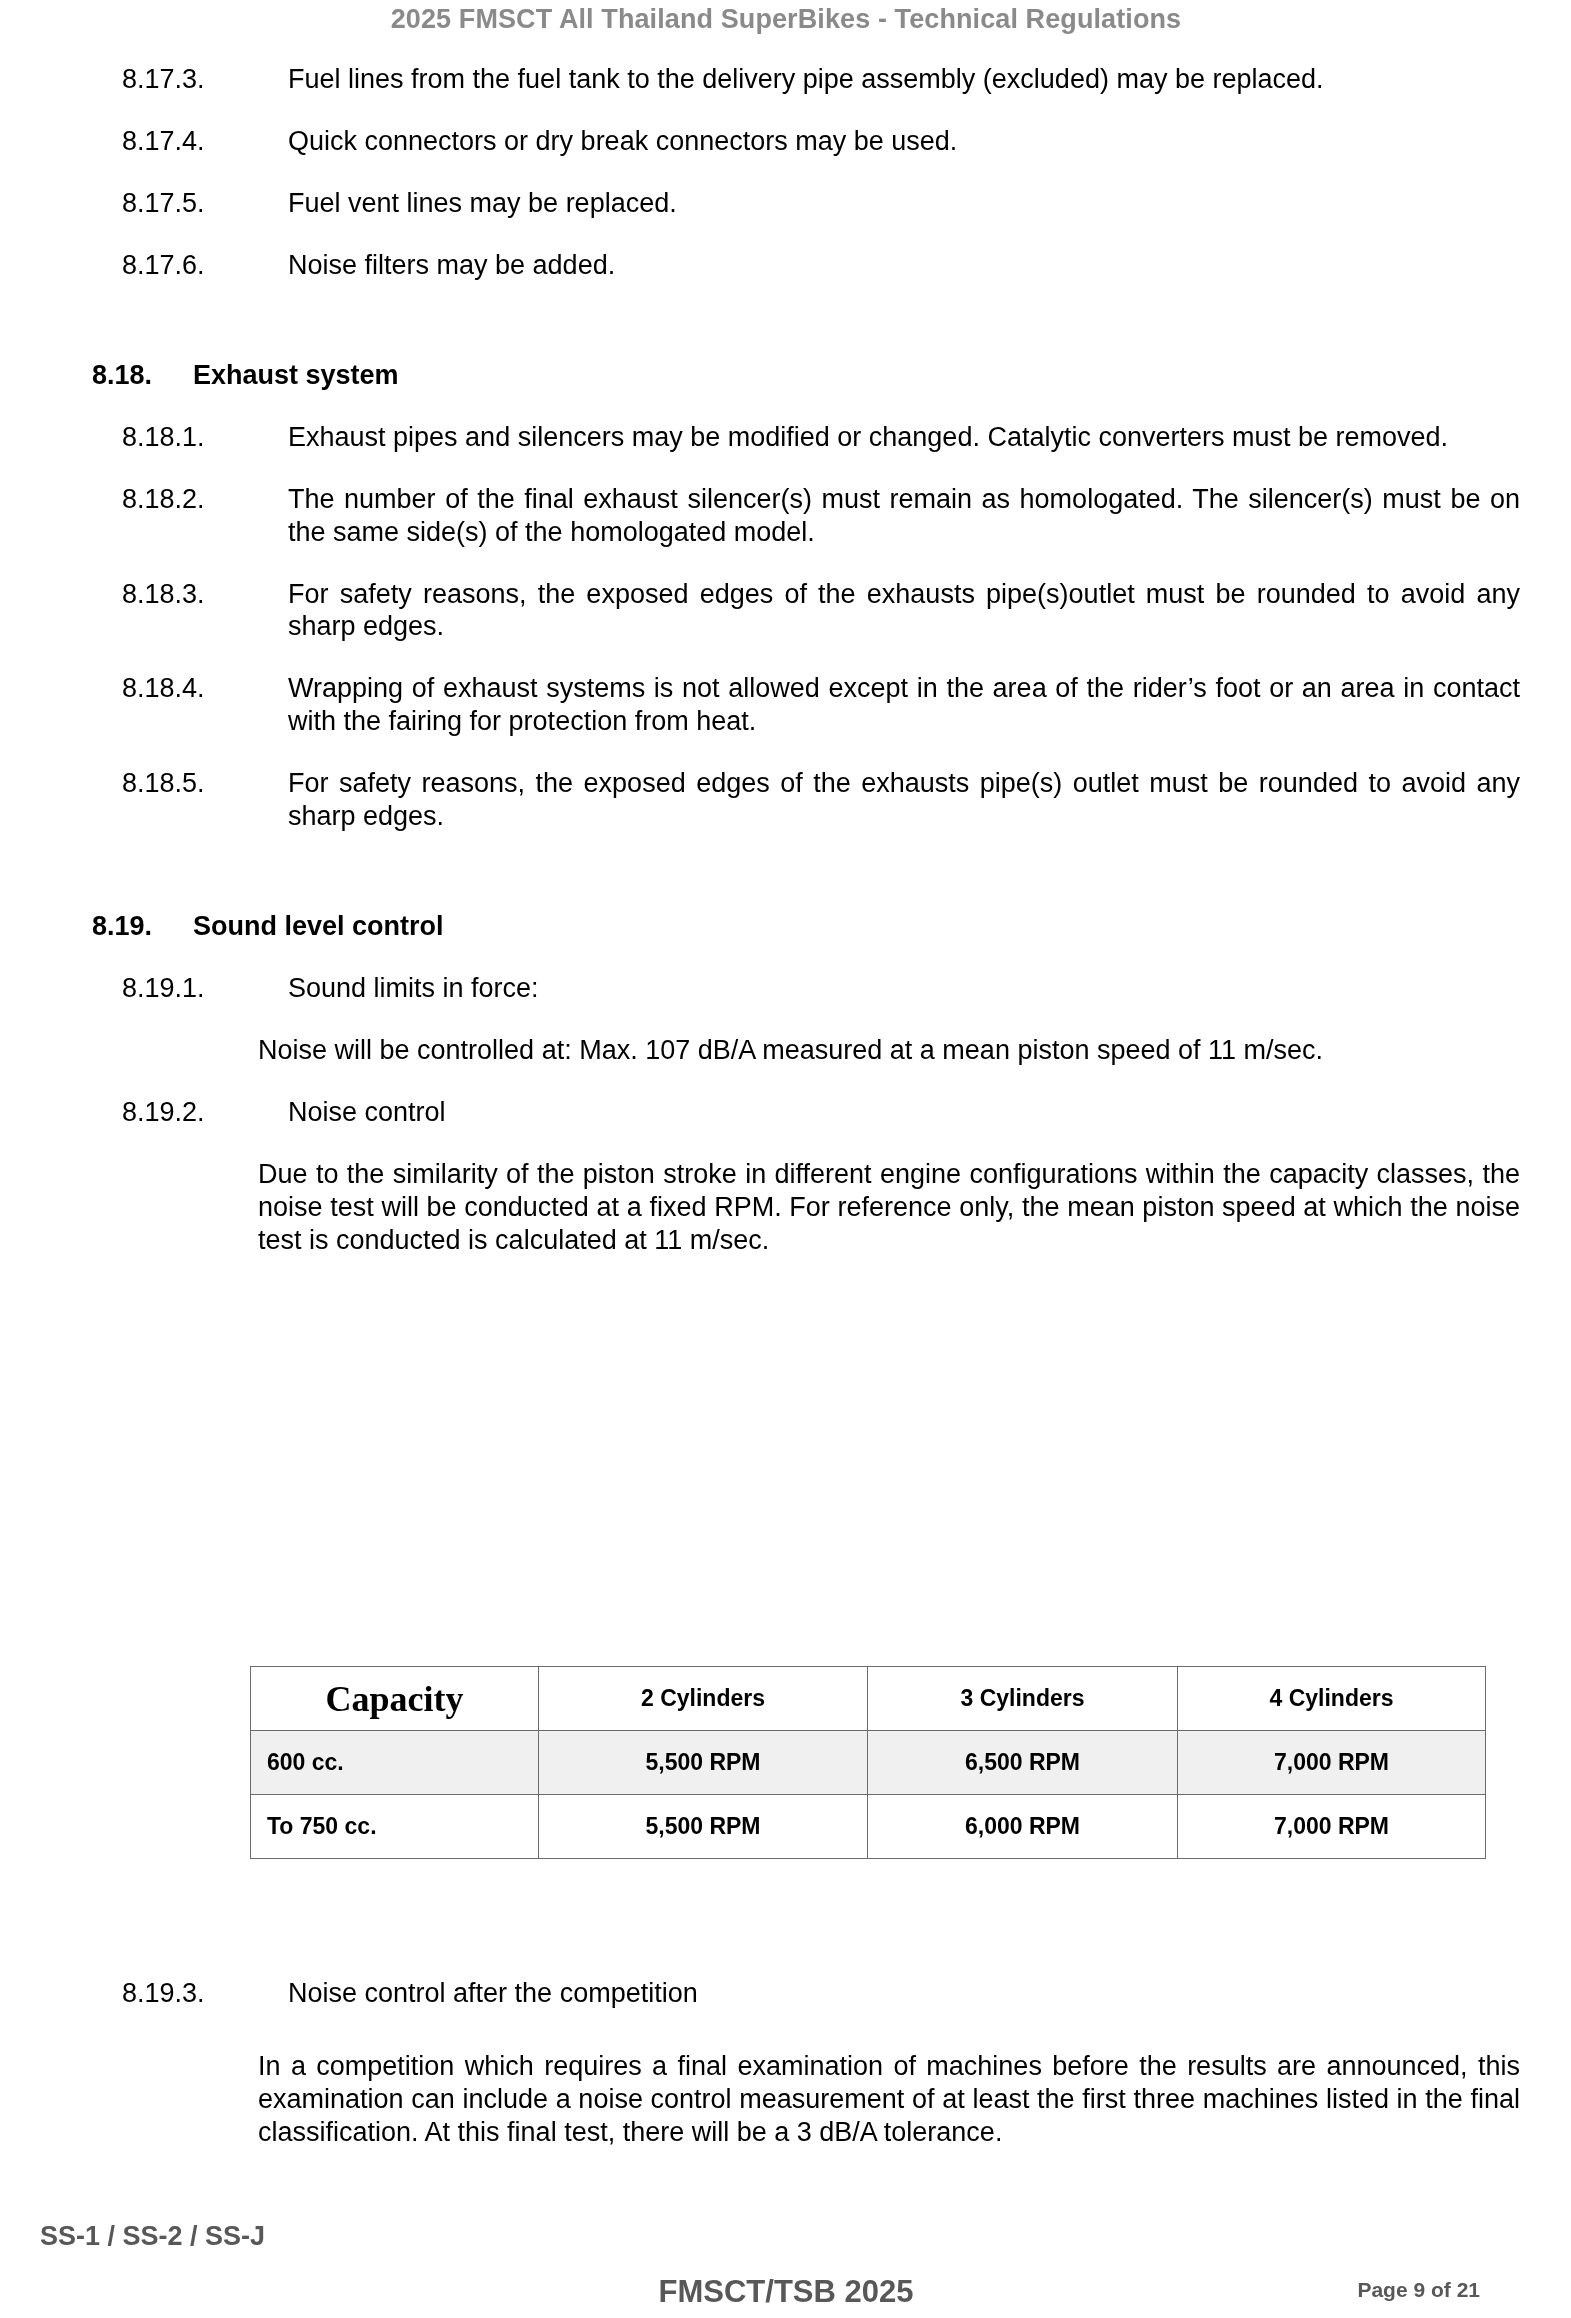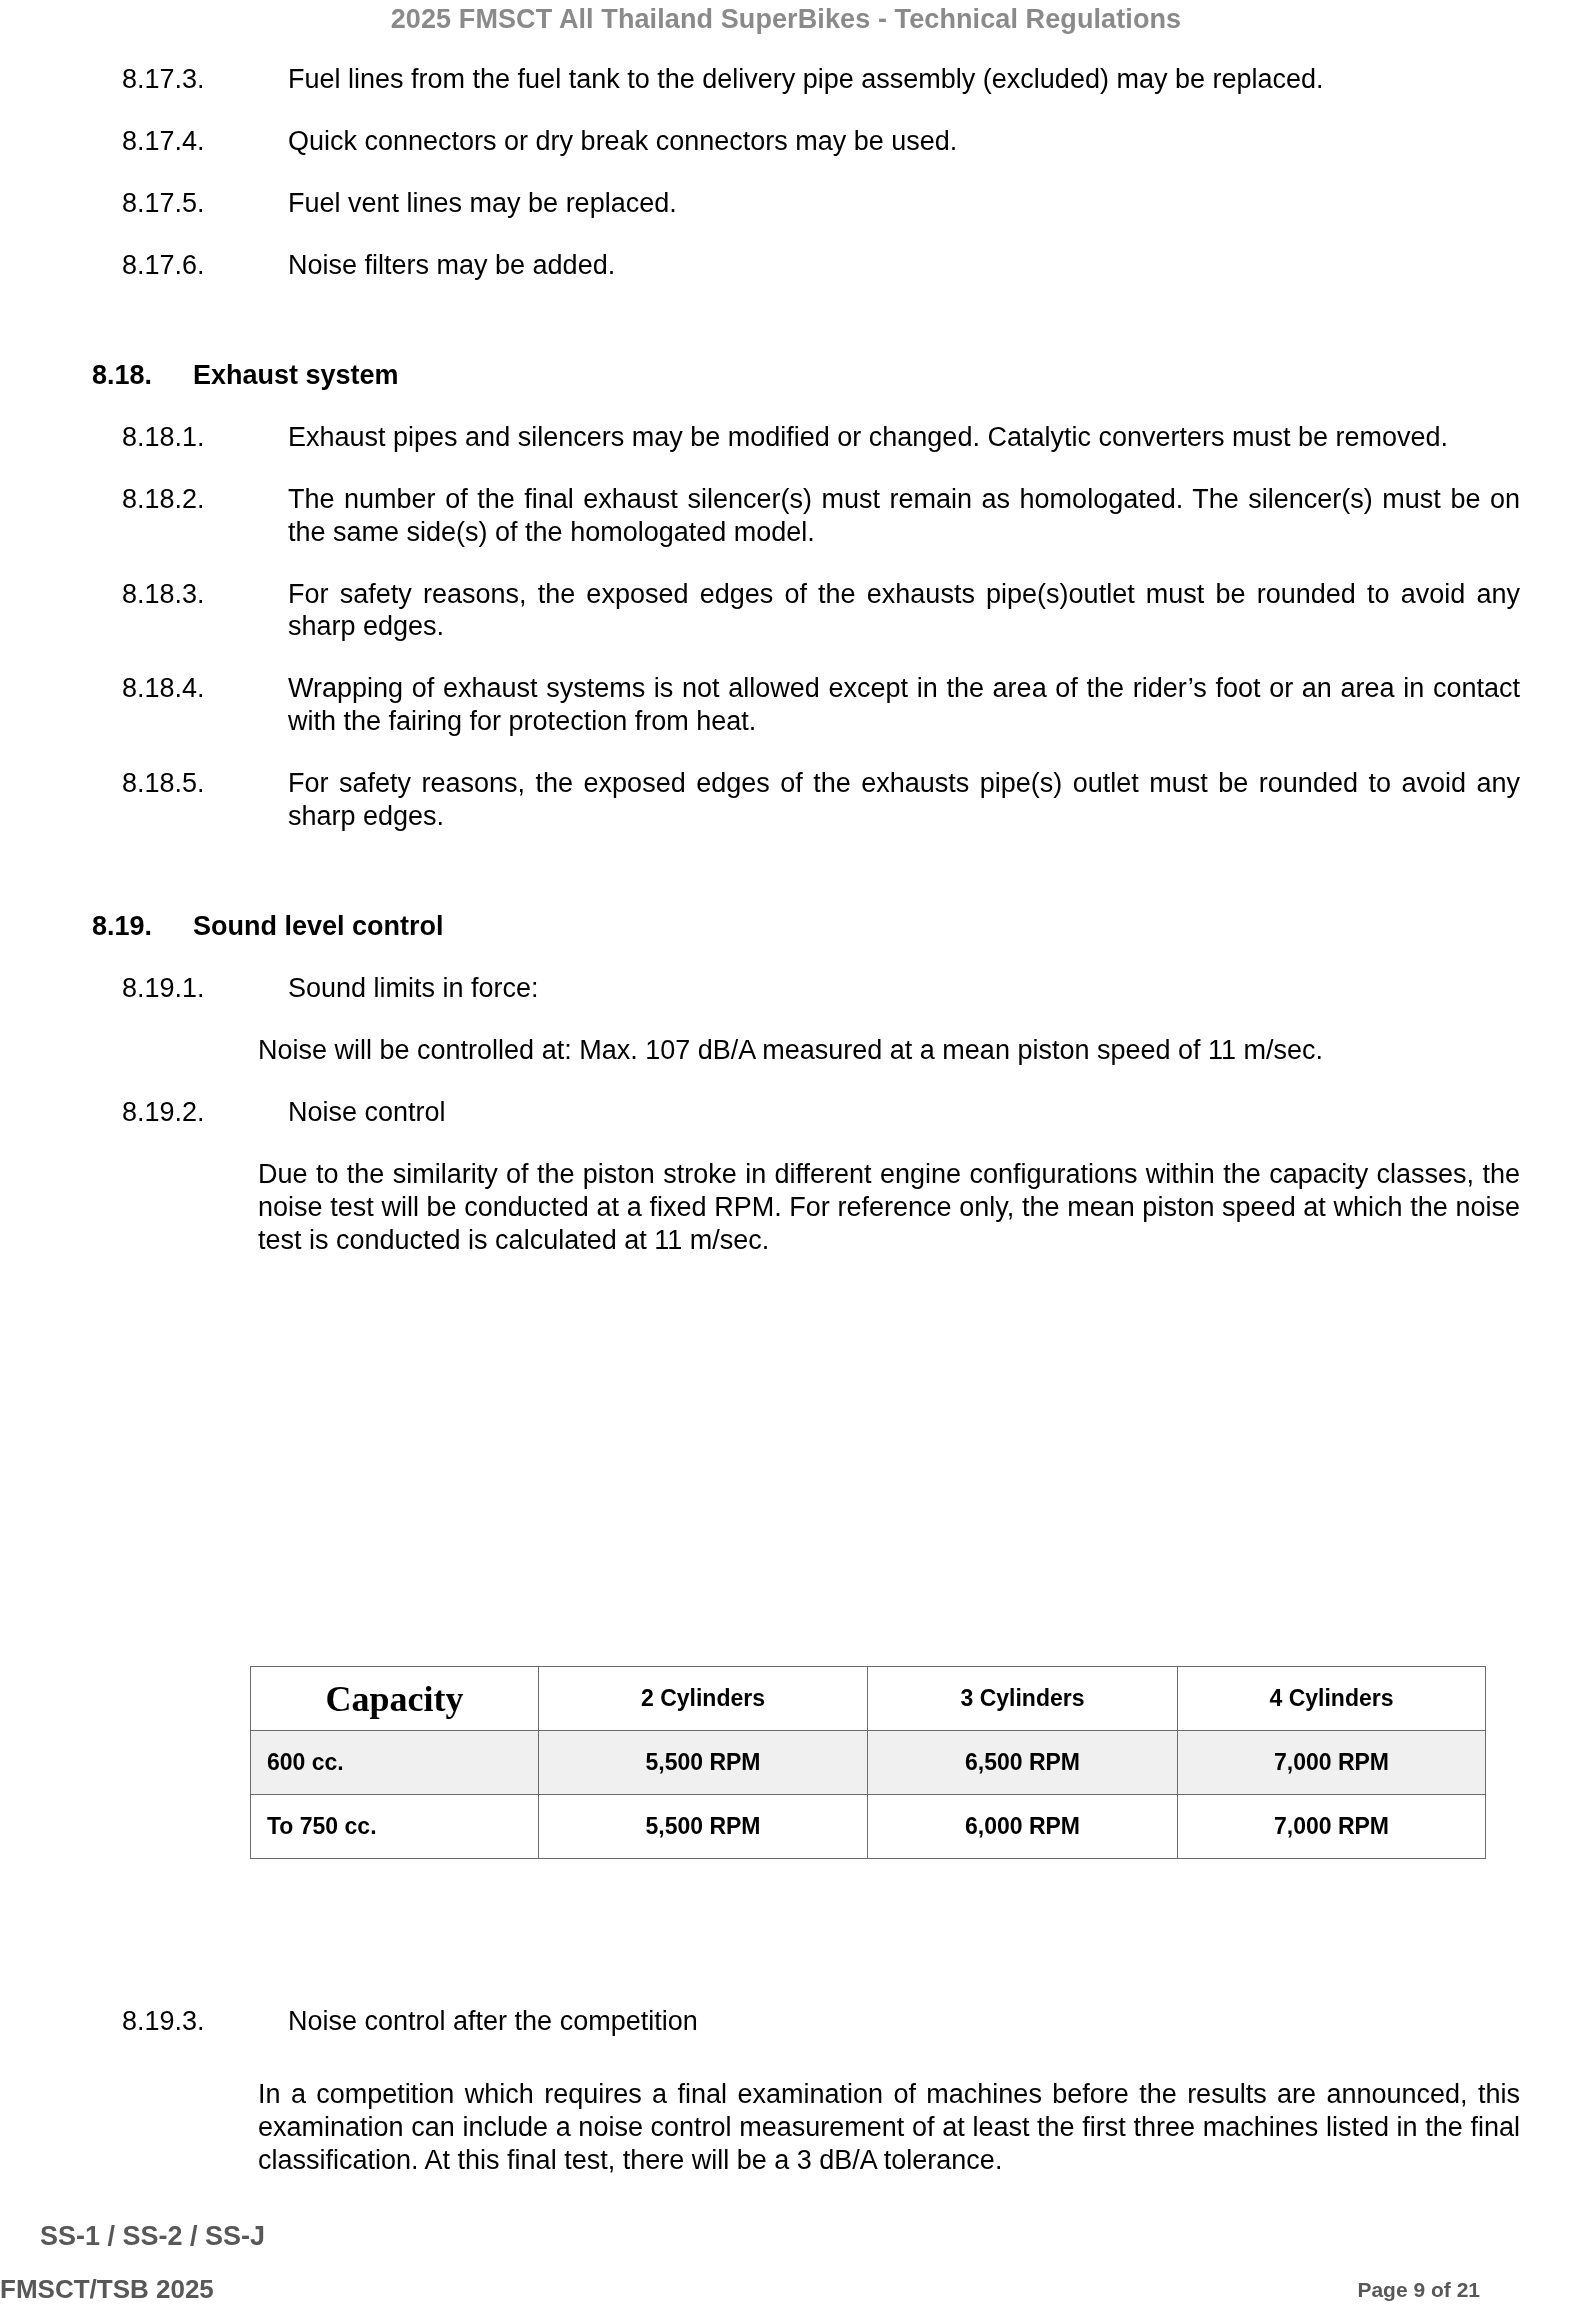--- a/index.html
+++ b/index.html
@@ -148,22 +148,22 @@
     top: 2221px;
     font-size: 27px;
     font-weight: bold;
     color: #585858;
   }
   .footer-center {
     position: absolute;
     left: 0;
     top: 2274px;
     width: 1572px;
-    text-align: left;
-    font-size: 26px;
+    text-align: center;
+    font-size: 31px;
     font-weight: bold;
     color: #585858;
   }
   .footer-page {
     position: absolute;
     right: 92px;
     top: 2278px;
     font-size: 21px;
     font-weight: bold;
     color: #585858;
@@ -287,21 +287,21 @@
         <tr class="body-row">
           <td class="rowlabel">To 750 cc.</td>
           <td class="value">5,500 RPM</td>
           <td class="value">6,000 RPM</td>
           <td class="value">7,000 RPM</td>
         </tr>
       </tbody>
     </table>
   </div>
 
-  <div style="position:absolute; left:0; top:1977px; width:1572px;margin-top:28px;">
+  <div style="position:absolute; left:0; top:1977px; width:1572px;">
     <div class="clause last-line-left">
       <span class="num">8.19.3.</span>
       <span>Noise control after the competition</span>
     </div>
     <div class="sp-l"></div>
     <div class="para">In a competition which requires a final examination of machines before the results are announced, this examination can include a noise control measurement of at least the first three machines listed in the final classification. At this final test, there will be a 3 dB/A tolerance.</div>
   </div>
 
   <div class="footer-left">SS-1 / SS-2 / SS-J</div>
   <div class="footer-center">FMSCT/TSB 2025</div>

